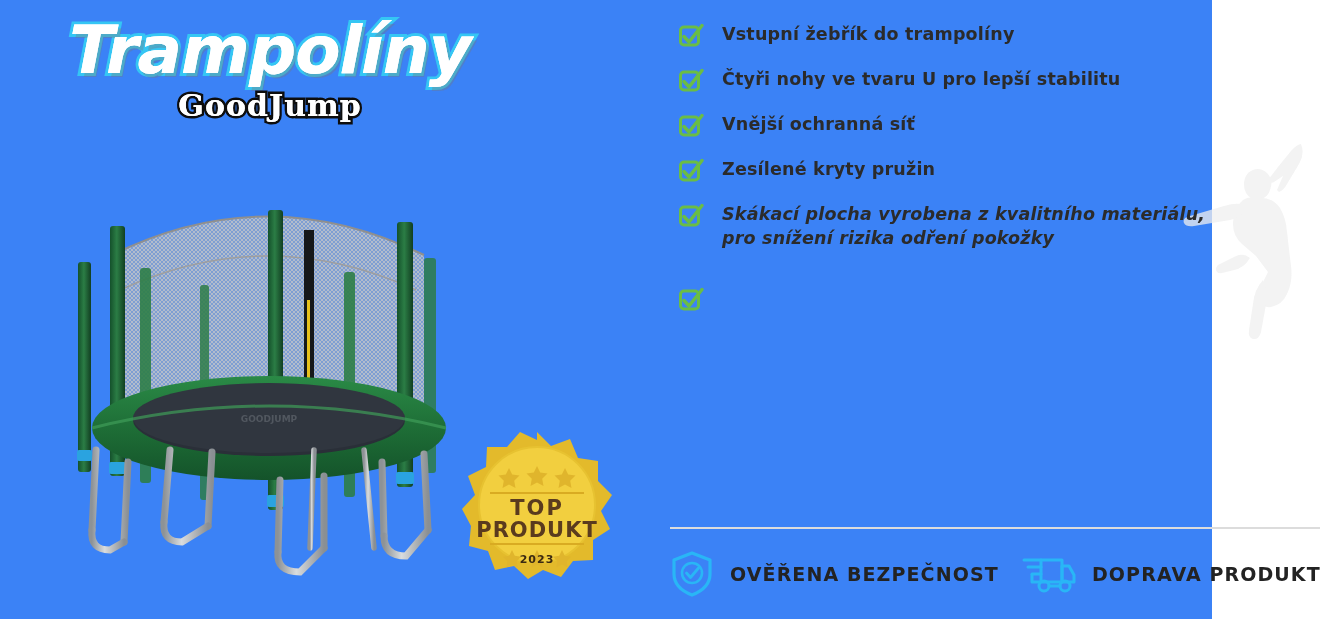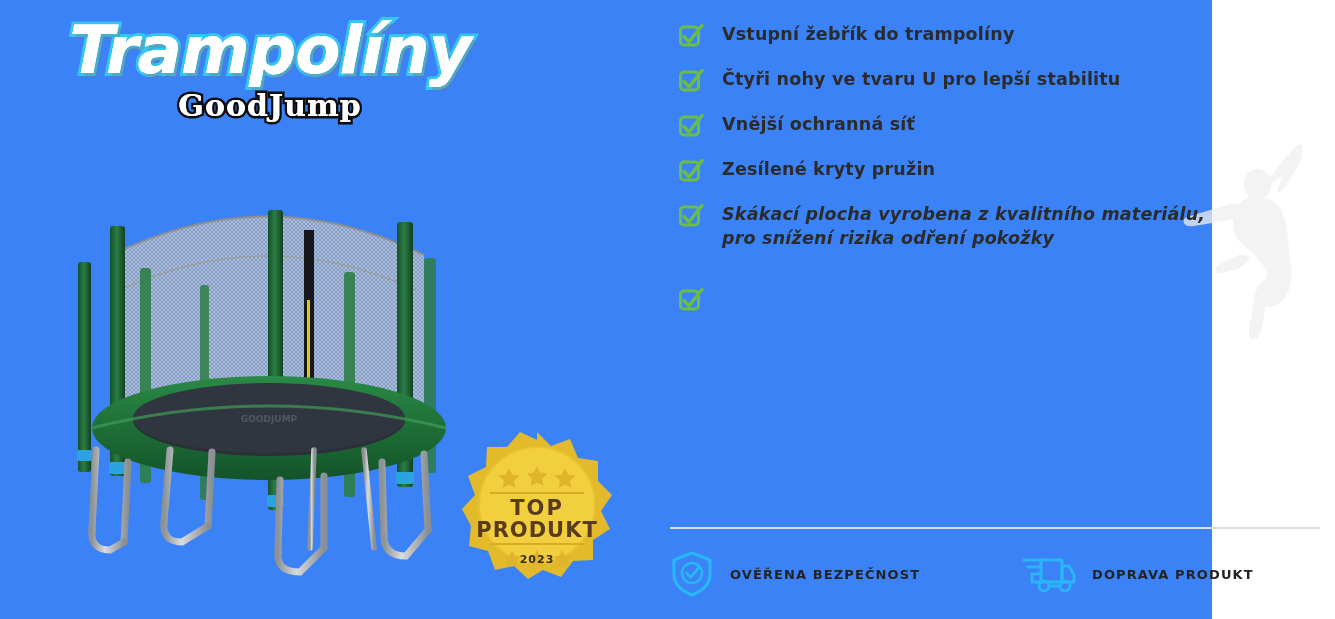--- a/index.html
+++ b/index.html
@@ -76,21 +76,21 @@
 
   .trust-row{
     position:absolute;left:10px;top:546px;width:660px;height:56px;
     display:flex;align-items:center;
   }
   .trust-item{display:flex;align-items:center;}
   .trust-item.first{width:350px;}
   .trust-icon{flex:0 0 auto;margin-right:16px;}
   .trust-label{
     font-family:"DejaVu Sans",sans-serif;
-    font-size:13px;font-weight:bold;letter-spacing:1.1px;color:#232323;
+    font-size:19px;font-weight:bold;letter-spacing:1.1px;color:#232323;
     white-space:nowrap;
   }
 </style>
 </head>
 <body>
 
 <div class="stage">
 
   <div class="left-panel">
 

